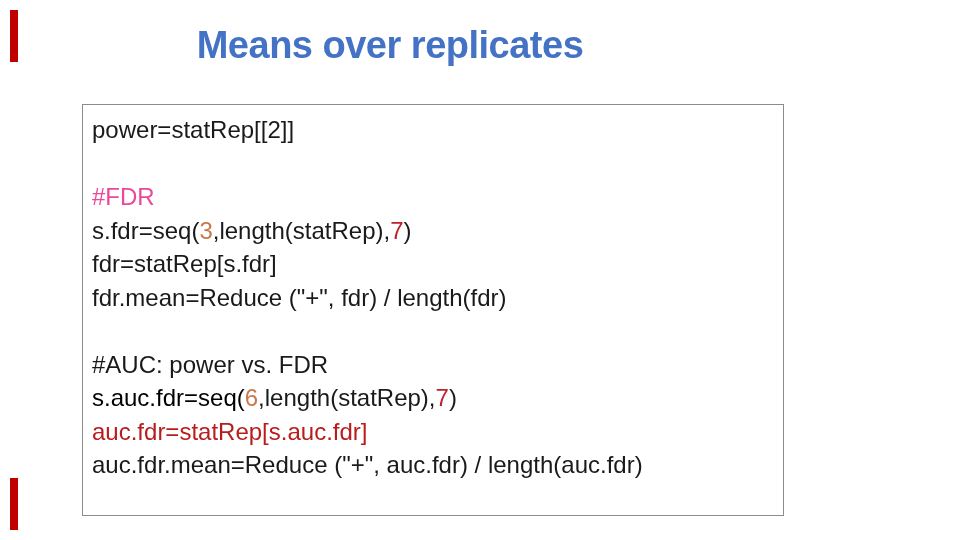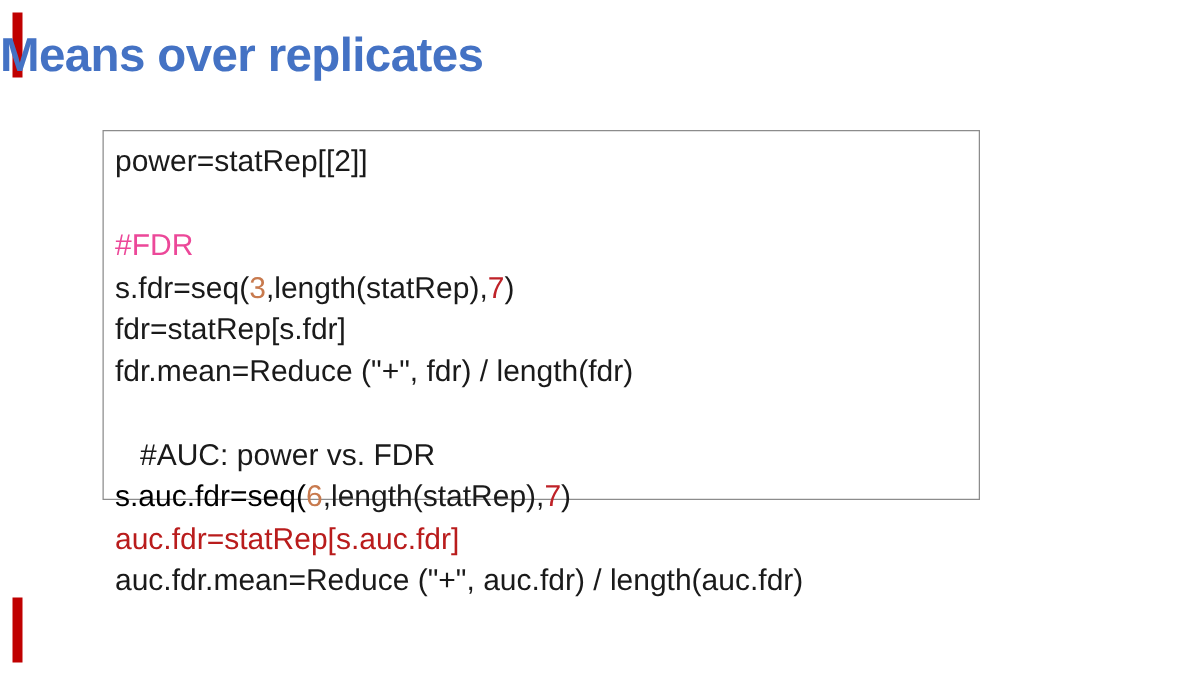--- a/index.html
+++ b/index.html
@@ -24,33 +24,33 @@
     height: 52px;
     background: var(--accent-bar-color, #c00000);
   }
   .accent-bar.top { top: 10px; }
   .accent-bar.bottom { top: 478px; }
   .slide-title {
     position: absolute;
     top: 24px;
     left: 0;
     width: 780px;
-    text-align: left;
+    text-align: center;
     font-size: 38px;
     font-weight: bold;
     letter-spacing: -0.5px;
     line-height: 1.15;
     color: var(--title-color, #4472c4);
   }
   .code-box {
     position: absolute;
     left: 82px;
     top: 104px;
     width: 702px;
-    height: 296px;
+    height: 412px;
     border: 1px solid var(--box-border-color, #8c8c8c);
     background: #ffffff;
     box-sizing: border-box;
     padding: 8px 8px 0 9px;
   }
   .code-line {
     font-size: 24px;
     line-height: 33.5px;
     white-space: pre;
     color: var(--code-default-color, #1a1a1a);
@@ -66,18 +66,18 @@
   <div class="slide-title">Means over replicates</div>
 
   <div class="code-box">
       <div class="code-line"><span style="color: rgb(26, 26, 26);">power=statRep[[2]]</span></div>
       <div class="code-line">&nbsp;</div>
       <div class="code-line"><span style="color: #ec4899;">#FDR</span></div>
       <div class="code-line"><span style="color: rgb(26, 26, 26); text-align: center;">s.fdr=seq(</span><span style="color: rgb(200, 122, 78);">3</span><span style="color: rgb(26, 26, 26);">,length(statRep),</span><span style="color: rgb(191, 34, 40);">7</span><span style="color: rgb(26, 26, 26);">)</span></div>
       <div class="code-line"><span style="color: rgb(26, 26, 26); text-align: center;">fdr=statRep[s.fdr]</span></div>
       <div class="code-line"><span style="color: rgb(26, 26, 26);">fdr.mean=Reduce ("+", fdr) / length(fdr)</span></div>
       <div class="code-line">&nbsp;</div>
-      <div class="code-line"><span style="color: rgb(26, 26, 26); margin-left: 20px;">#AUC: power vs. FDR</span></div>
+      <div class="code-line"><span style="color: rgb(26, 26, 26);">#AUC: power vs. FDR</span></div>
       <div class="code-line"><span style="color: #000000;">s.auc.fdr=seq(</span><span style="color: rgb(200, 122, 78);">6</span><span style="color: rgb(26, 26, 26);">,length(statRep),</span><span style="color: rgb(191, 34, 40);">7</span><span style="color: rgb(26, 26, 26);">)</span></div>
       <div class="code-line"><span style="color: #b91c1c;">auc.fdr=statRep[s.auc.fdr]</span></div>
       <div class="code-line"><span style="color: rgb(26, 26, 26);">auc.fdr.mean=Reduce ("+", auc.fdr) / length(auc.fdr)</span></div>
     </div>
 </div>
 
 </body></html>

